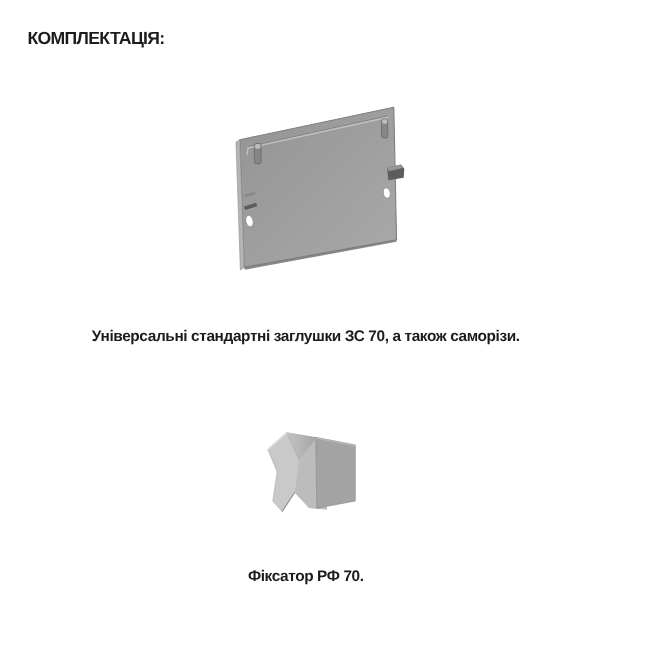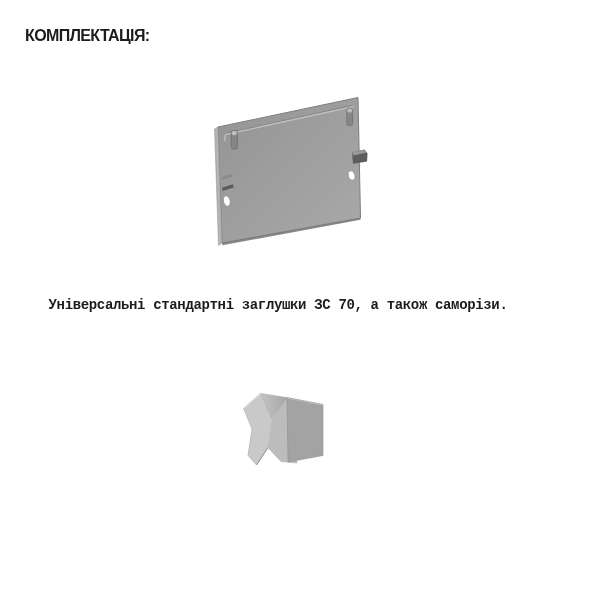--- a/index.html
+++ b/index.html
@@ -8,21 +8,21 @@
     font-family:"Liberation Sans",sans-serif;color:#1c1c1c;
   }
   .heading{
     position:absolute;left:25px;top:26px;margin:0;
     font-size:16px;font-weight:700;line-height:19px;letter-spacing:-0.6px;
   }
   .caption{
     position:absolute;left:0;width:556px;text-align:center;
     font-size:14px;font-weight:700;line-height:18px;letter-spacing:-0.35px;
   }
-  .caption-1{top:296px;font-family:Liberation Mono, monospace;}
+  .caption-1{top:296px;}
   .caption-2{top:514px;}
   .fig{position:absolute;display:block;}
   .fig-plate{left:190px;top:90px;width:200px;height:165px;}
   .fig-fixator{left:233px;top:383px;width:100px;height:95px;}
 </style>
 </head>
 <body>
 
 <div class="canvas">
 
@@ -88,14 +88,15 @@
     <line x1="261" y1="393" x2="272" y2="418.5" stroke="#b2b2b2" stroke-width="0.8"></line>
 
     <line x1="243.5" y1="408.5" x2="261" y2="393" stroke="#dedede" stroke-width="1.4"></line>
 
     <line x1="268" y1="447.5" x2="256.5" y2="465" stroke="#949494" stroke-width="1"></line>
 
     <polygon points="287,397.5 323,404.5 323,455.5 288,462" fill="#a3a3a3" stroke="#8f8f8f" stroke-width="0.6" stroke-linejoin="round"></polygon>
     <line x1="287" y1="398.2" x2="323" y2="405.2" stroke="#bcbcbc" stroke-width="1"></line>
   </svg>
 
+  <div class="caption caption-2">Фіксатор РФ 70.</div>
 
 </div>
 
 </body></html>

